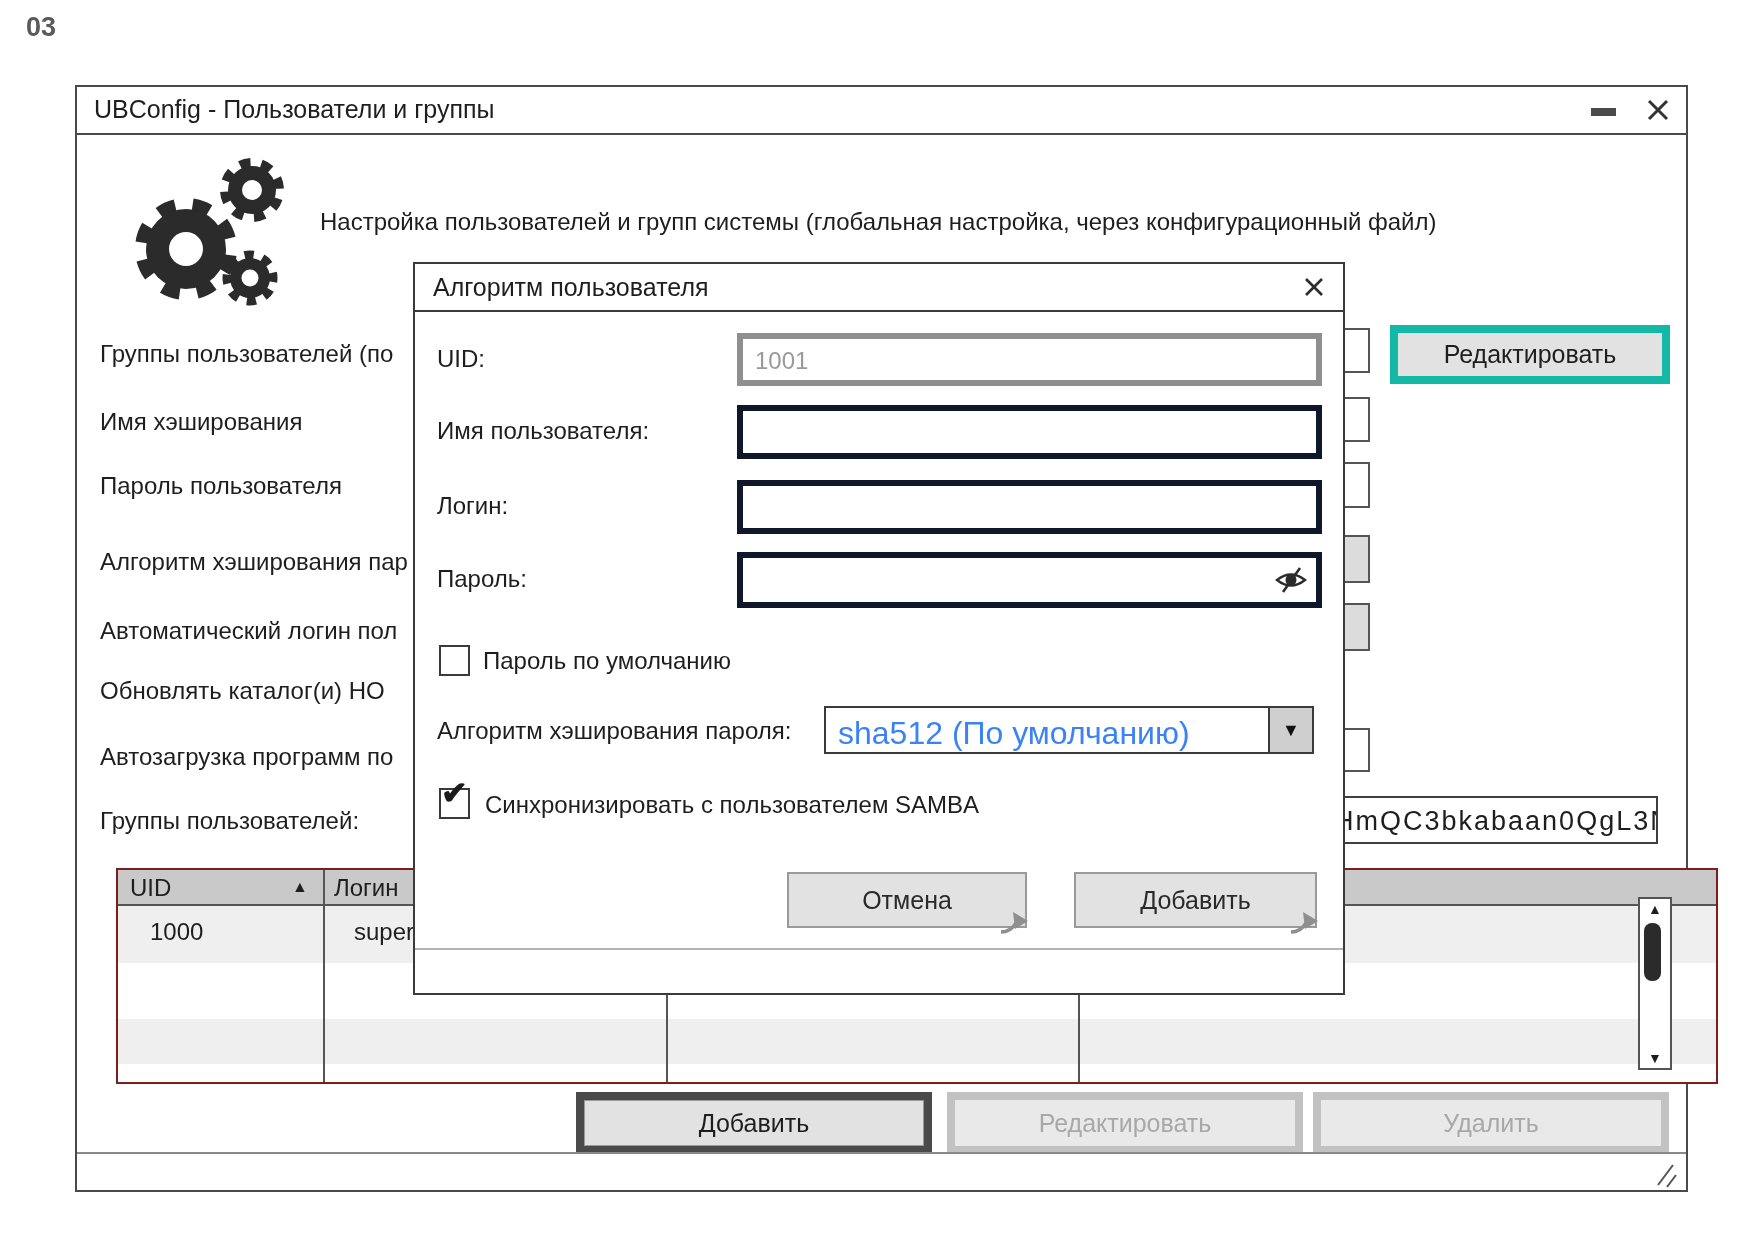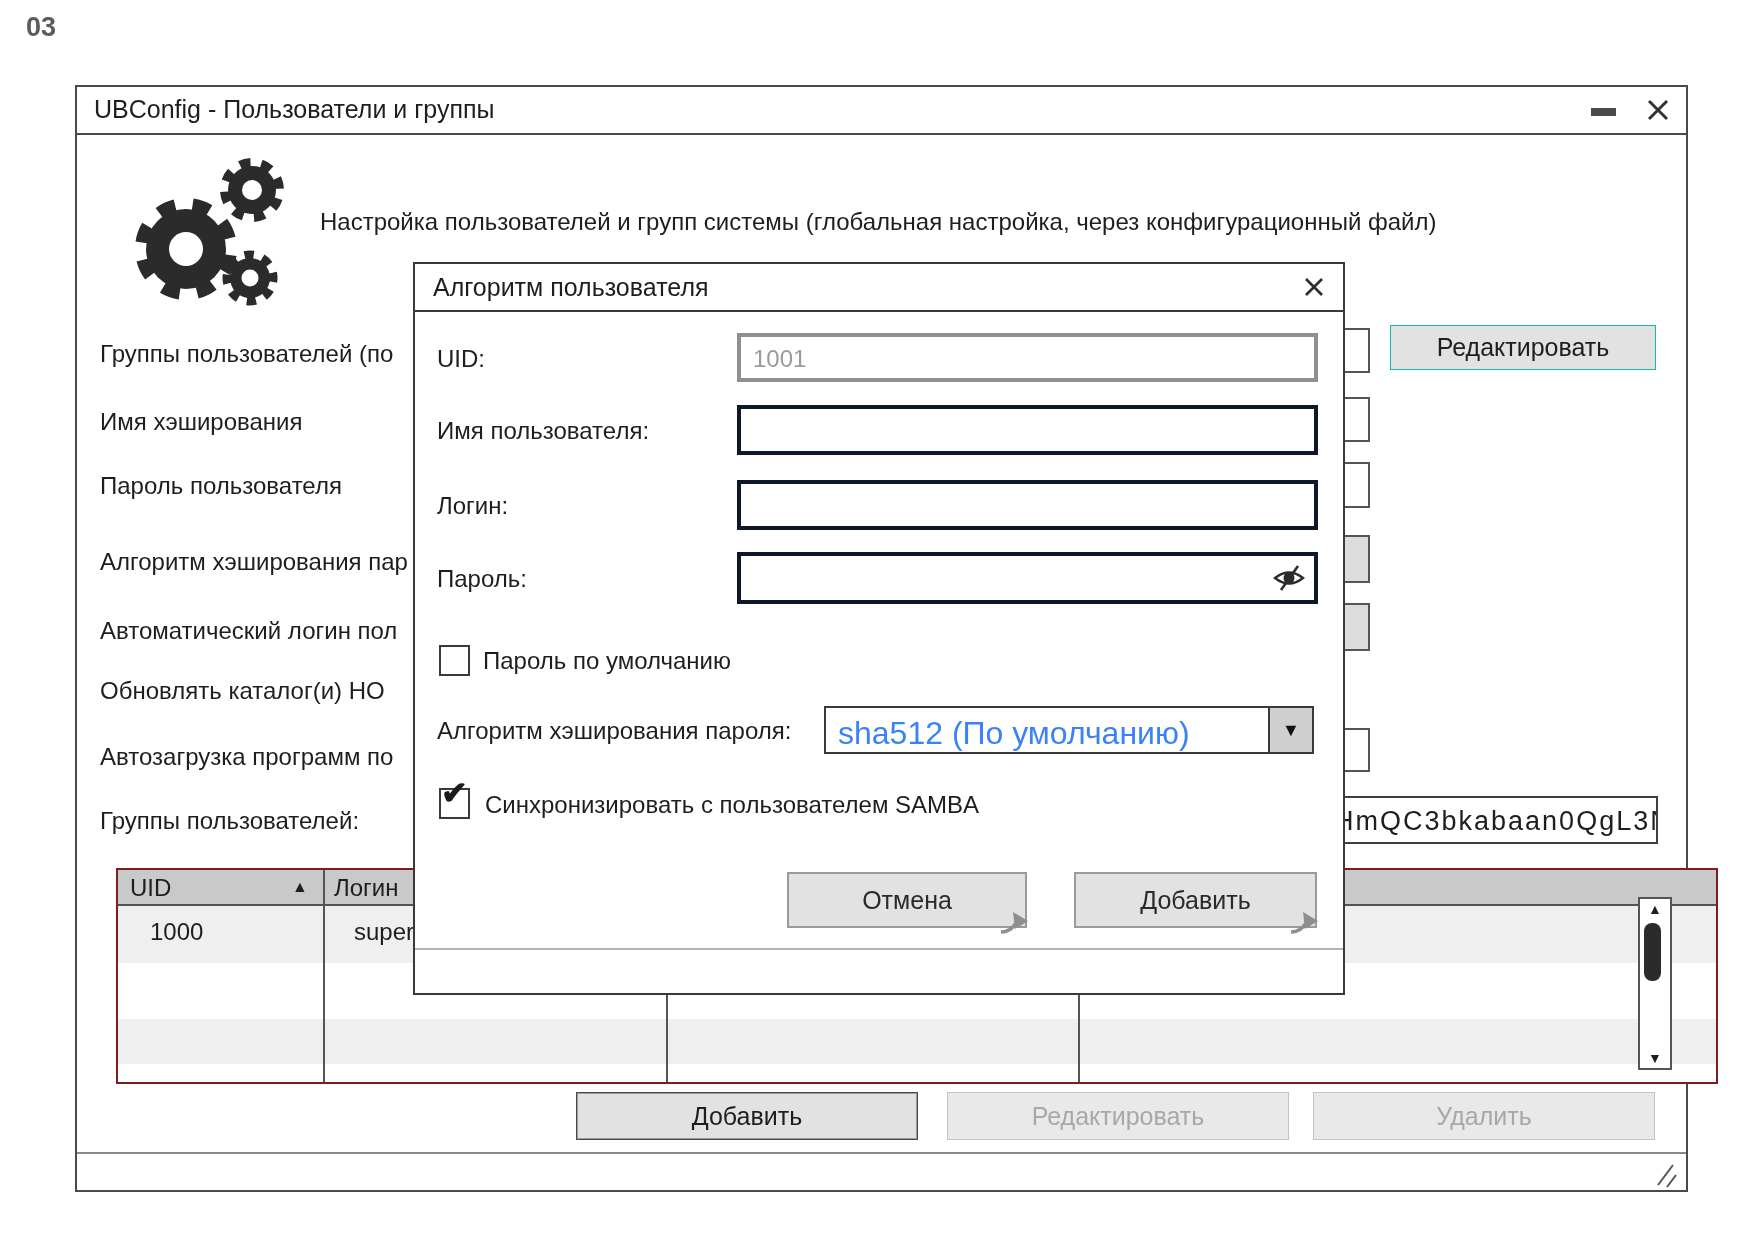--- a/index.html
+++ b/index.html
@@ -12,21 +12,21 @@
   
   .win{left:75px;top:85px;width:1609px;height:1103px;border:2px solid #4a4a4a;background:#fff;}
   .titlebar{left:77px;top:87px;width:1609px;height:46px;border-bottom:2px solid #4a4a4a;background:#fff;}
   .win-title{left:94px;top:95px;font-size:25px;color:#1e1e1e;}
   .min-bar{left:1591px;top:108px;width:25px;height:8px;background:#4a4a4a;}
   .desc{left:320px;top:208px;width:1160px;font-size:24px;color:#1e1e1e;}
   .flabel{left:100px;height:30px;font-size:24px;color:#1e1e1e;}
   .stub{width:46px;border:2px solid #555;background:#fff;overflow:hidden;}
   .stub.gray{background:#dcdcdc;}
   .stub .dd{position:absolute;left:-6px;top:10px;font-size:17px;color:#222;}
-  .btn{background:#e2e2e2;border:1px solid #14b8a6;color:#1e1e1e;
+  .btn{background:#e2e2e2;border:8px solid #14b8a6;color:#1e1e1e;
        font-size:25px;text-align:center;display:flex;align-items:center;justify-content:center;}
   .btn.primary{border-color:#4a4a4a;box-shadow:inset 0 0 0 1px #9a9a9a;}
   .btn.disabled{background:#e9e9e9;border-color:#c2c2c2;color:#a8a8a8;}
   .strokefield{border:2px solid #3f3f3f;background:#fff;overflow:hidden;}
   .strokefield .val{position:absolute;left:-14px;top:8px;font-size:27px;letter-spacing:2px;color:#1e1e1e;white-space:nowrap;}
   
   .table{left:116px;top:868px;width:1554px;height:212px;border:2px solid #7f1d1d;background:#fff;padding-left:44px;}
   .thead{position:absolute;left:0;top:0;width:100%;height:34px;background:#c9c9c9;border-bottom:2px solid #555;}
   .th{position:absolute;top:4px;font-size:24px;color:#1e1e1e;}
   .colline{position:absolute;top:0;bottom:0;width:2px;background:#555;}
@@ -34,21 +34,21 @@
   .cell{position:absolute;font-size:24px;color:#1e1e1e;top:12px;margin-left:20px;}
   .sort{position:absolute;left:174px;top:8px;font-size:16px;color:#1e1e1e;}
   .sbar{position:absolute;left:1520px;top:27px;width:30px;height:169px;border:2px solid #555;background:#fff;}
   .sarrow{position:absolute;left:0;width:100%;text-align:center;font-size:14px;color:#1e1e1e;}
   .sthumb{position:absolute;left:4px;top:24px;width:17px;height:58px;background:#2b2b2b;border-radius:8px;}
   
   .dialog{left:413px;top:262px;width:928px;height:729px;border:2px solid #3a3a3a;background:#fff;z-index:10;}
   .dlg-titlebar{position:absolute;left:0;top:0;width:100%;height:46px;border-bottom:2px solid #3a3a3a;}
   .dlg-title{position:absolute;left:18px;top:9px;font-size:25px;color:#1e1e1e;}
   .dlg-label{position:absolute;left:22px;font-size:24px;color:#1e1e1e;white-space:nowrap;}
-  .input{position:absolute;left:322px;width:573px;border:4px solid #0f172a;background:#fff;}
+  .input{position:absolute;left:322px;width:573px;border:6px solid #0f172a;background:#fff;}
   .input.dis{border-color:#8f8f8f;}
   .input .ph{position:absolute;left:12px;top:8px;font-size:24px;color:#9a9a9a;}
   .cbox{position:absolute;width:27px;height:27px;border:2px solid #3a3a3a;background:#fff;}
   .checkmark{position:absolute;font-size:32px;font-weight:bold;color:#1a1a1a;}
   .dropdown{position:absolute;left:409px;top:442px;width:486px;height:44px;border:2px solid #3a3a3a;background:#fff;}
   .dropdown .val{position:absolute;left:12px;top:7px;font-size:32px;color:#3b82f6;}
   .dd-btn{position:absolute;right:0;top:0;width:42px;height:100%;background:#cfcfcf;border-left:2px solid #3a3a3a;
           display:flex;align-items:center;justify-content:center;font-size:18px;color:#111;}
   .dlg-btn{position:absolute;top:608px;height:52px;background:#e2e2e2;border:2px solid #9a9a9a;color:#2a2a2a;
            font-size:25px;display:flex;align-items:center;justify-content:center;}

